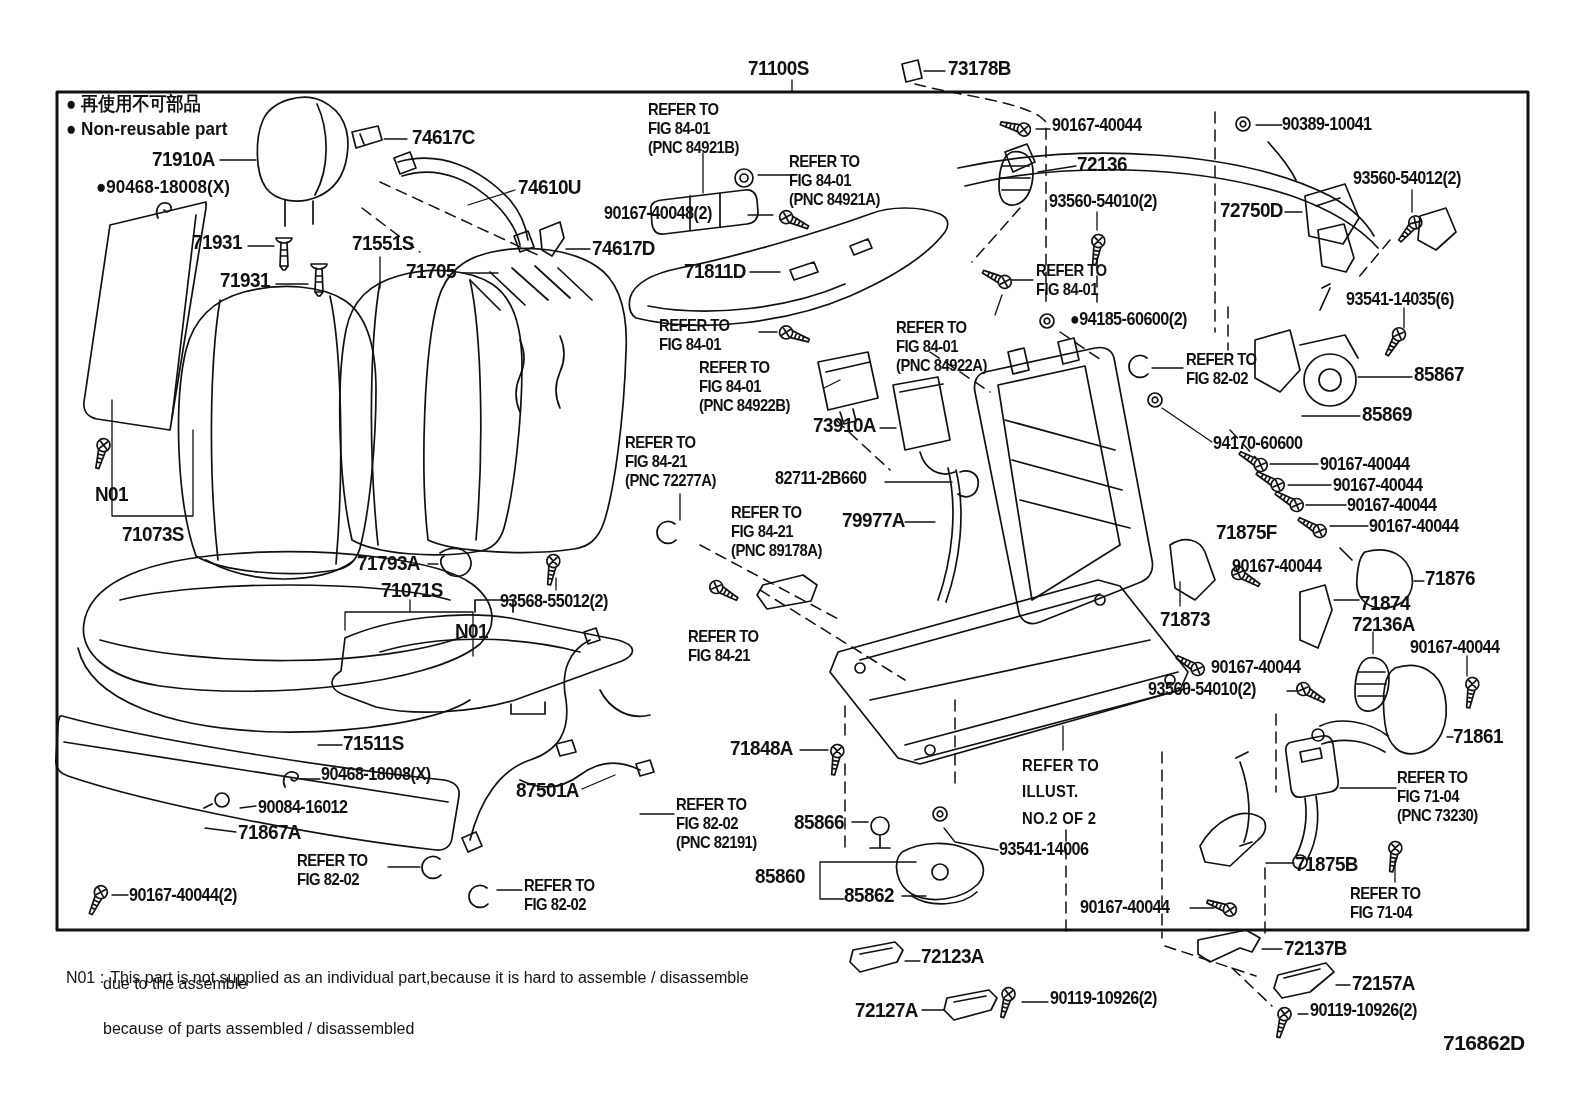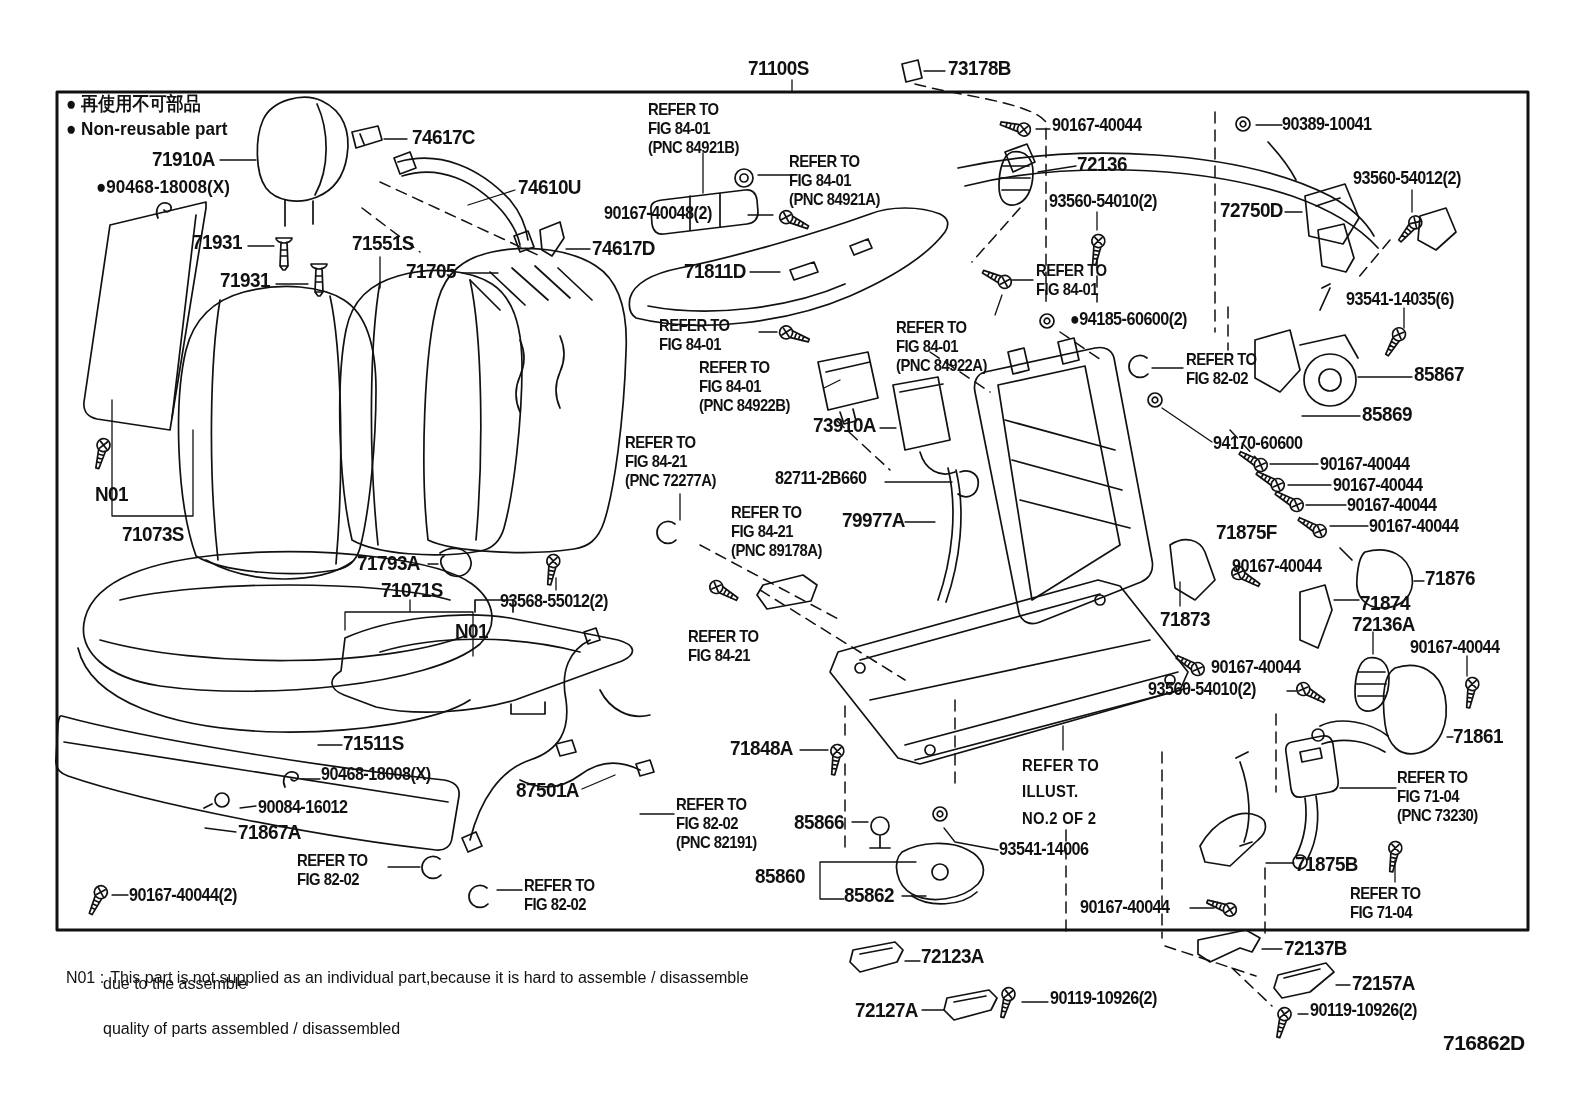--- a/index.html
+++ b/index.html
@@ -382,15 +382,15 @@
 <div class="lb t3" style="left:1050px;top:989px">90119-10926(2)</div>
 <div class="lb t1" style="left:1284px;top:937px">72137B</div>
 <div class="lb t1" style="left:1352px;top:972px">72157A</div>
 <div class="lb t3" style="left:1310px;top:1001px">90119-10926(2)</div>
 <div class="figcode" style="left:1443px;top:1031px">716862D</div>
 
 <div class="note" style="left:57px;top:951px">
   <span class="code">N01 :</span><span>This part is not supplied as an individual part,because it is hard to assemble / disassemble</span>
 </div>
 <div class="note" style="left:103px;top:975px">due to the assemble</div>
-<div class="note" style="left:103px;top:1020px">quality of parts assembled / disassembled</div>
+<div class="note" style="left:103px;top:1020px">because of parts assembled / disassembled</div>
 
 </div>
 
 </body></html>

